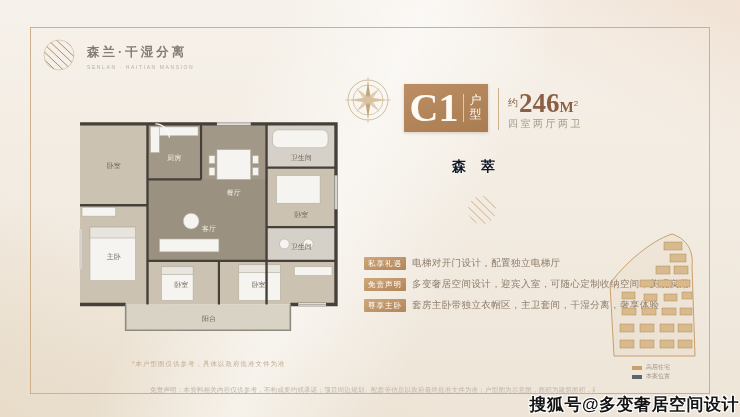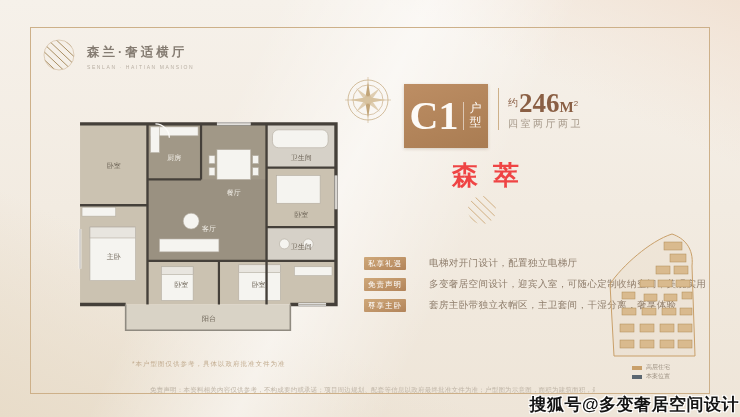--- a/index.html
+++ b/index.html
@@ -13,42 +13,42 @@
       linear-gradient(180deg, #f6f1ea, #eee5d8);
   }
   .frame{position:absolute;left:30px;top:27px;width:678px;height:365px;
     border:1px solid #cdb089;pointer-events:none;}
   
   .logo{position:absolute;left:42px;top:38px;display:flex;align-items:center;gap:11px;}
   .logo .name{font-size:12.5px;color:#857c72;letter-spacing:3px;font-weight:bold;}
   .logo .sub{font-size:5px;color:#b9b0a4;letter-spacing:1.6px;margin-top:3px;}
   
   .compass{position:absolute;left:344px;top:76px;}
-  .unitbox{position:absolute;left:404px;top:84px;width:84px;height:64px;
+  .unitbox{position:absolute;left:404px;top:84px;width:84px;height:48px;
     background:linear-gradient(160deg,#bd8e64,#a97c52);display:flex;align-items:center;justify-content:center;gap:5px;
     box-shadow:0 1px 3px rgba(120,90,60,.25);}
   .unitbox .big{font-family:"Liberation Serif","DejaVu Serif",serif;font-size:40px;color:#fdfaf6;line-height:1;font-weight:bold;}
   .unitbox .stack{display:flex;flex-direction:column;color:#fdfaf6;font-size:12px;line-height:1.15;letter-spacing:1px;border-left:1px solid rgba(255,255,255,.55);padding-left:5px;}
   .vdiv{position:absolute;left:498px;top:88px;width:1px;height:42px;background:#cdb089;}
   .area{position:absolute;left:508px;top:88px;color:#8a5f44;white-space:nowrap;}
   .area .prefix{font-size:10px;vertical-align:6px;margin-right:1px;}
   .area .num{font-family:"Liberation Serif","DejaVu Serif",serif;font-size:27px;font-weight:bold;}
   .area .unit{font-family:"Liberation Serif","DejaVu Serif",serif;font-size:15px;font-weight:bold;}
   .area sup{font-size:8px;}
   .spec{position:absolute;left:508px;top:117px;font-size:10px;letter-spacing:2.5px;color:#a59889;}
   
   .theme{position:absolute;left:452px;top:158px;font-family:"Liberation Serif","DejaVu Serif",serif;
-    font-size:26px;font-weight:bold;color:#ef4444;letter-spacing:15px;}
+    font-size:14px;font-weight:bold;color:#0f172a;letter-spacing:15px;}
   .sphere2{position:absolute;left:466px;top:194px;}
   
   .features{position:absolute;left:364px;top:249px;}
   .feat{display:flex;align-items:flex-end;height:21px;}
   .feat .tag{width:42px;height:13px;flex:0 0 42px;background:linear-gradient(160deg,#cfa879,#b2845a);
     color:#fff;font-size:7.5px;letter-spacing:1px;display:flex;align-items:center;justify-content:center;border-radius:1px;}
-  .feat .desc{margin-left:23px;font-size:9.5px;color:#8d7c6a;letter-spacing:.4px;white-space:nowrap;}
+  .feat .desc{margin-left:6px;font-size:9.5px;color:#8d7c6a;letter-spacing:.4px;white-space:nowrap;}
   
   .plan{position:absolute;left:60px;top:110px;}
   .plan-caption{position:absolute;left:132px;top:360px;font-size:6.5px;color:#c3ad91;letter-spacing:1px;}
   
   .siteplan{position:absolute;left:604px;top:230px;}
   .legend{position:absolute;left:632px;top:363px;font-size:6px;color:#9b8f80;}
   .legend .row{display:flex;align-items:center;gap:4px;height:9px;}
   .legend .sw{width:10px;height:4px;display:inline-block;}
   
   .disclaimer{position:absolute;left:150px;top:386px;width:445px;font-size:6.5px;color:#c0b6a8;
@@ -76,21 +76,21 @@
           <line x1="-3" y1="9" x2="31" y2="41"></line>
         <line x1="0" y1="4" x2="36" y2="38"></line>
           <line x1="4" y1="0" x2="38" y2="32"></line>
         <line x1="9" y1="-3" x2="41" y2="27"></line>
           <line x1="14" y1="-6" x2="44" y2="22"></line>
       </g>
       <circle cx="17" cy="17" r="15" fill="none" stroke="#cdb697" stroke-width=".6"></circle>
     </svg>
   </span>
   <span>
-    <div class="name">森兰·奢适横厅</div>
+    <div class="name">森兰·干湿分离</div>
     <div class="sub">SENLAN · HAITIAN MANSION</div>
   </span>
 </div>
 
 <span class="compass">
   <svg width="48" height="48" viewBox="0 0 48 48" fill="none" stroke="#c2a579">
     <circle cx="24" cy="24" r="20" stroke-width=".7"></circle>
     <circle cx="24" cy="24" r="15" stroke-width=".6"></circle>
     <circle cx="24" cy="24" r="4" stroke-width=".7"></circle>
     <line x1="24" y1="1" x2="24" y2="47" stroke-width=".5"></line>

